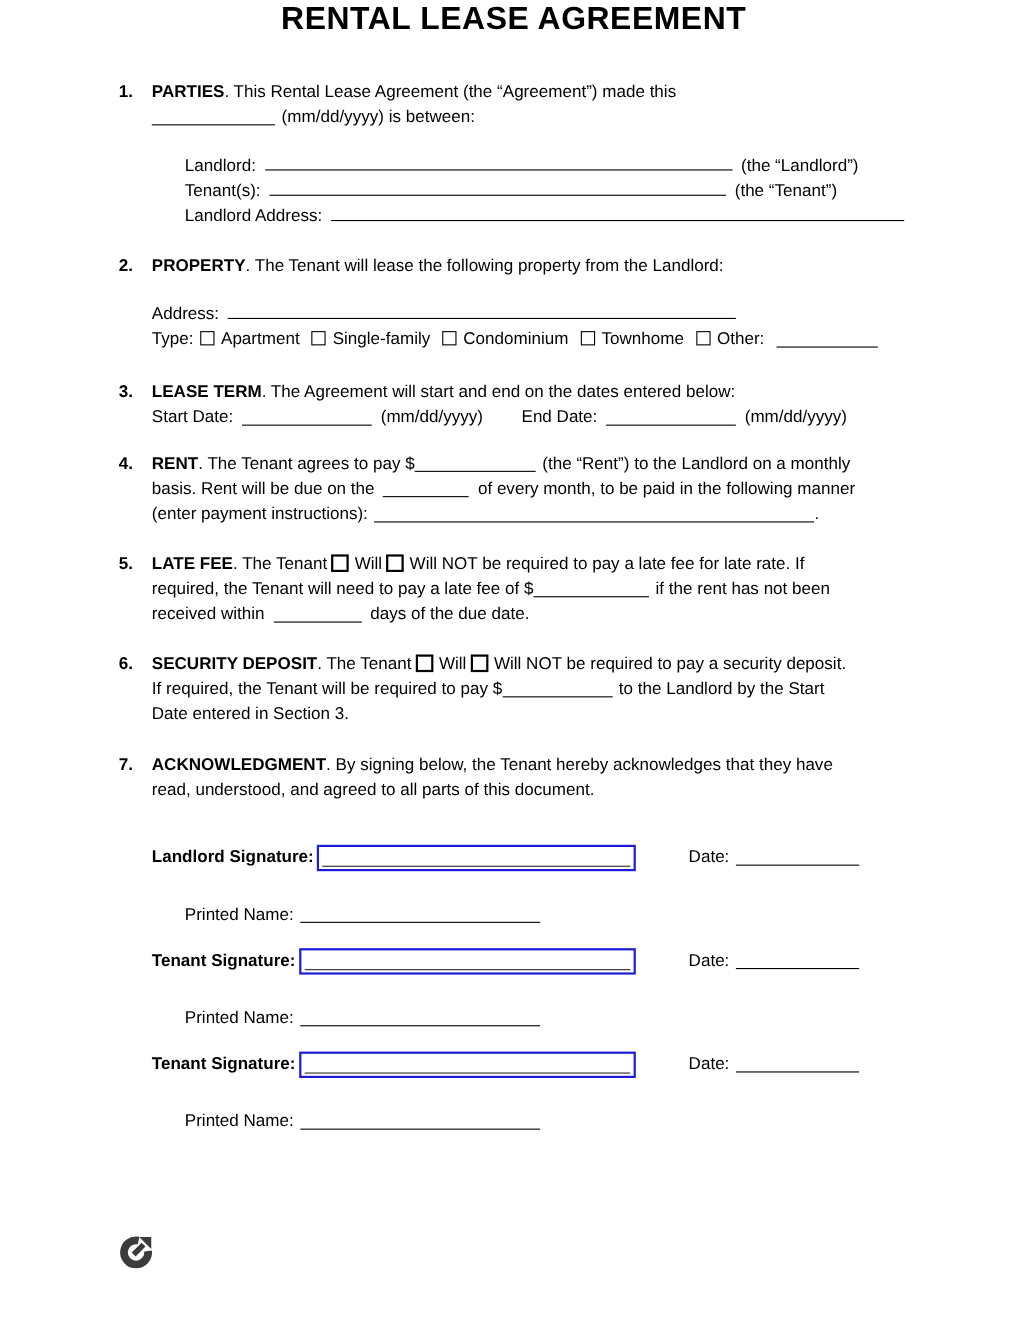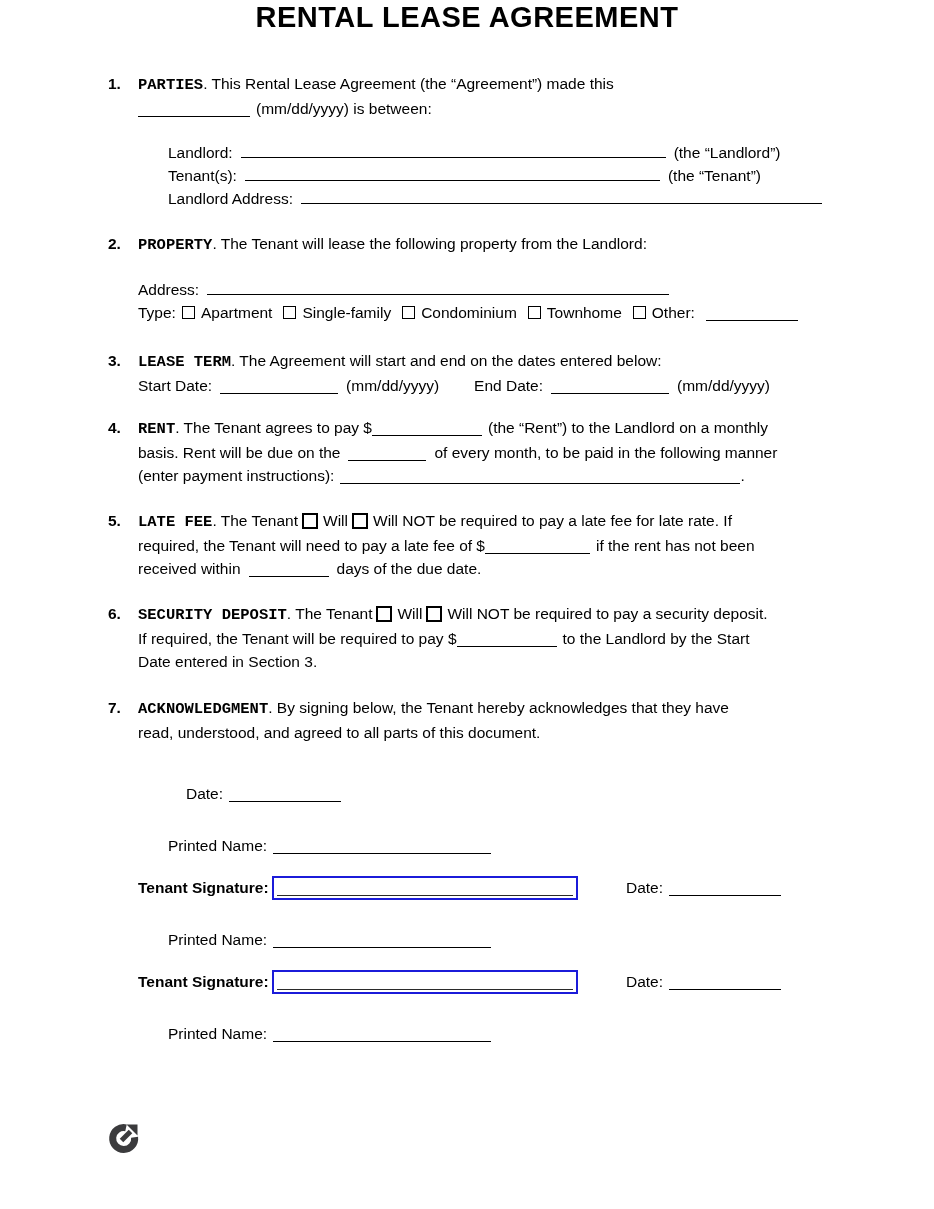--- a/index.html
+++ b/index.html
@@ -14,21 +14,21 @@
 
   .doc-title {
     text-align: center;
     font-weight: bold; font-size: 29px; line-height: 34px;
     letter-spacing: 0.5px; margin-bottom: 38px;
   }
 
   .section { display: flex; margin-left: 108px; width: 740px; }
   .num { width: 30px; flex: none; font-weight: bold; line-height: 23px; }
   .content { width: 692px; line-height: 23px; }
-  .b { font-weight: bold; font-family: Liberation Mono, monospace; }
+  .b { font-weight: bold; }
   .line { line-height: 23px; white-space: nowrap; }
   .frow { display: flex; align-items: baseline; line-height: 23px; }
   .sub { margin-left: 30px; margin-top: 21px; }
   .mt21 { margin-top: 21px; }
   .mb22 { margin-bottom: 22px; }
   .mb25 { margin-bottom: 25px; }
   .mb19 { margin-bottom: 19px; }
   .mb23 { margin-bottom: 23px; }
 
   .blank {
@@ -168,20 +168,24 @@
     <div class="content">
       <div class="line"><span class="b">ACKNOWLEDGMENT</span><span>. By signing below, the Tenant hereby acknowledges that they have</span></div>
       <div class="line"><span>read, understood, and agreed to all parts of this document.</span></div>
     </div>
   </div>
 
   <div class="sig-area">
 
     <div class="sig-group">
       <div class="sigrow">
+        <div class="sigleft">
+            <span class="siglabel">Landlord Signature:</span>
+            <span class="sigbox"></span>
+          </div>
         <div class="dategroup"><span>Date:</span><span class="blank w112 ml6"></span></div>
       </div>
       <div class="printedrow"><span>Printed Name:</span><span class="blank w218 ml6"></span></div>
     </div>
 
     <div class="sig-group">
       <div class="sigrow">
         <div class="sigleft">
             <span class="siglabel">Tenant Signature:</span>
             <span class="sigbox"></span>

